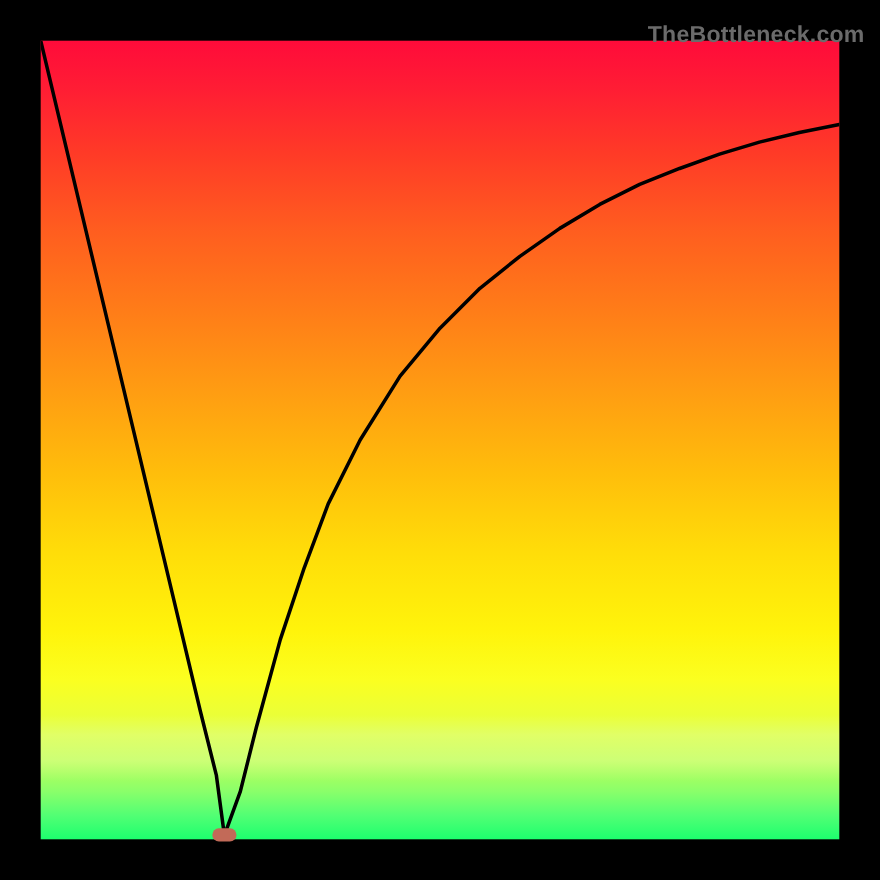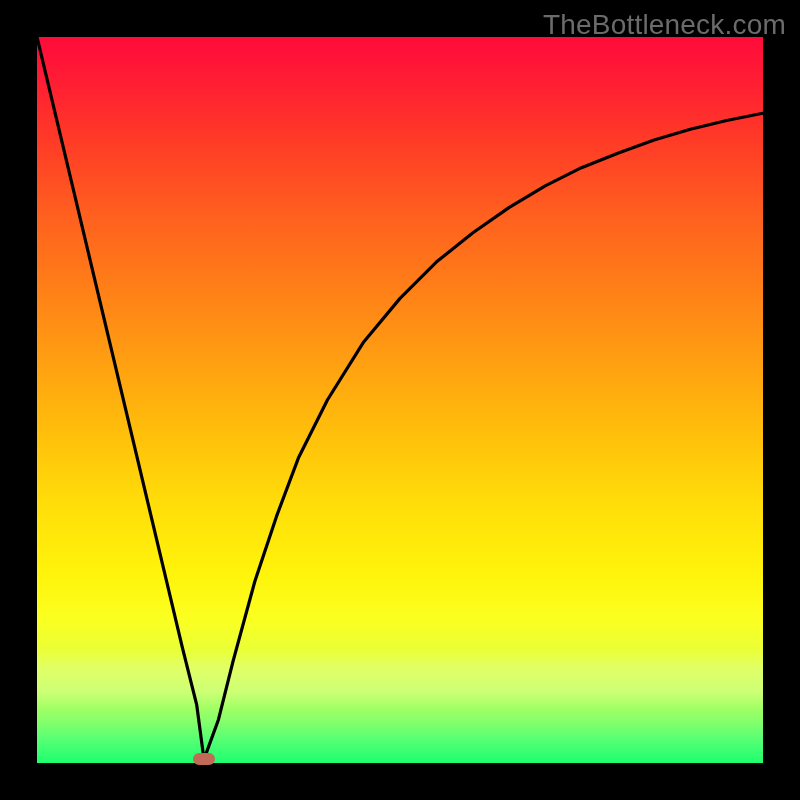--- a/index.html
+++ b/index.html
@@ -60,25 +60,25 @@
   .curve-svg {
     position: absolute;
     left: 37px;
     top: 37px;
     width: 726px;
     height: 726px;
     pointer-events: none;
   }
   .watermark {
     position: absolute;
-    top: 9px;
+    top: 20px;
     right: 14px;
     color: #6b6b6b;
-    font-size: 28px;
-    font-weight: 400;
+    font-size: 21px;
+    font-weight: 700;
     letter-spacing: 0.2px;
   }
   .minimum-marker {
     position: absolute;
     width: 22px;
     height: 12px;
     border-radius: 6px;
     background: #c26a58;
     transform: translate(-50%, -50%);
     pointer-events: none;

